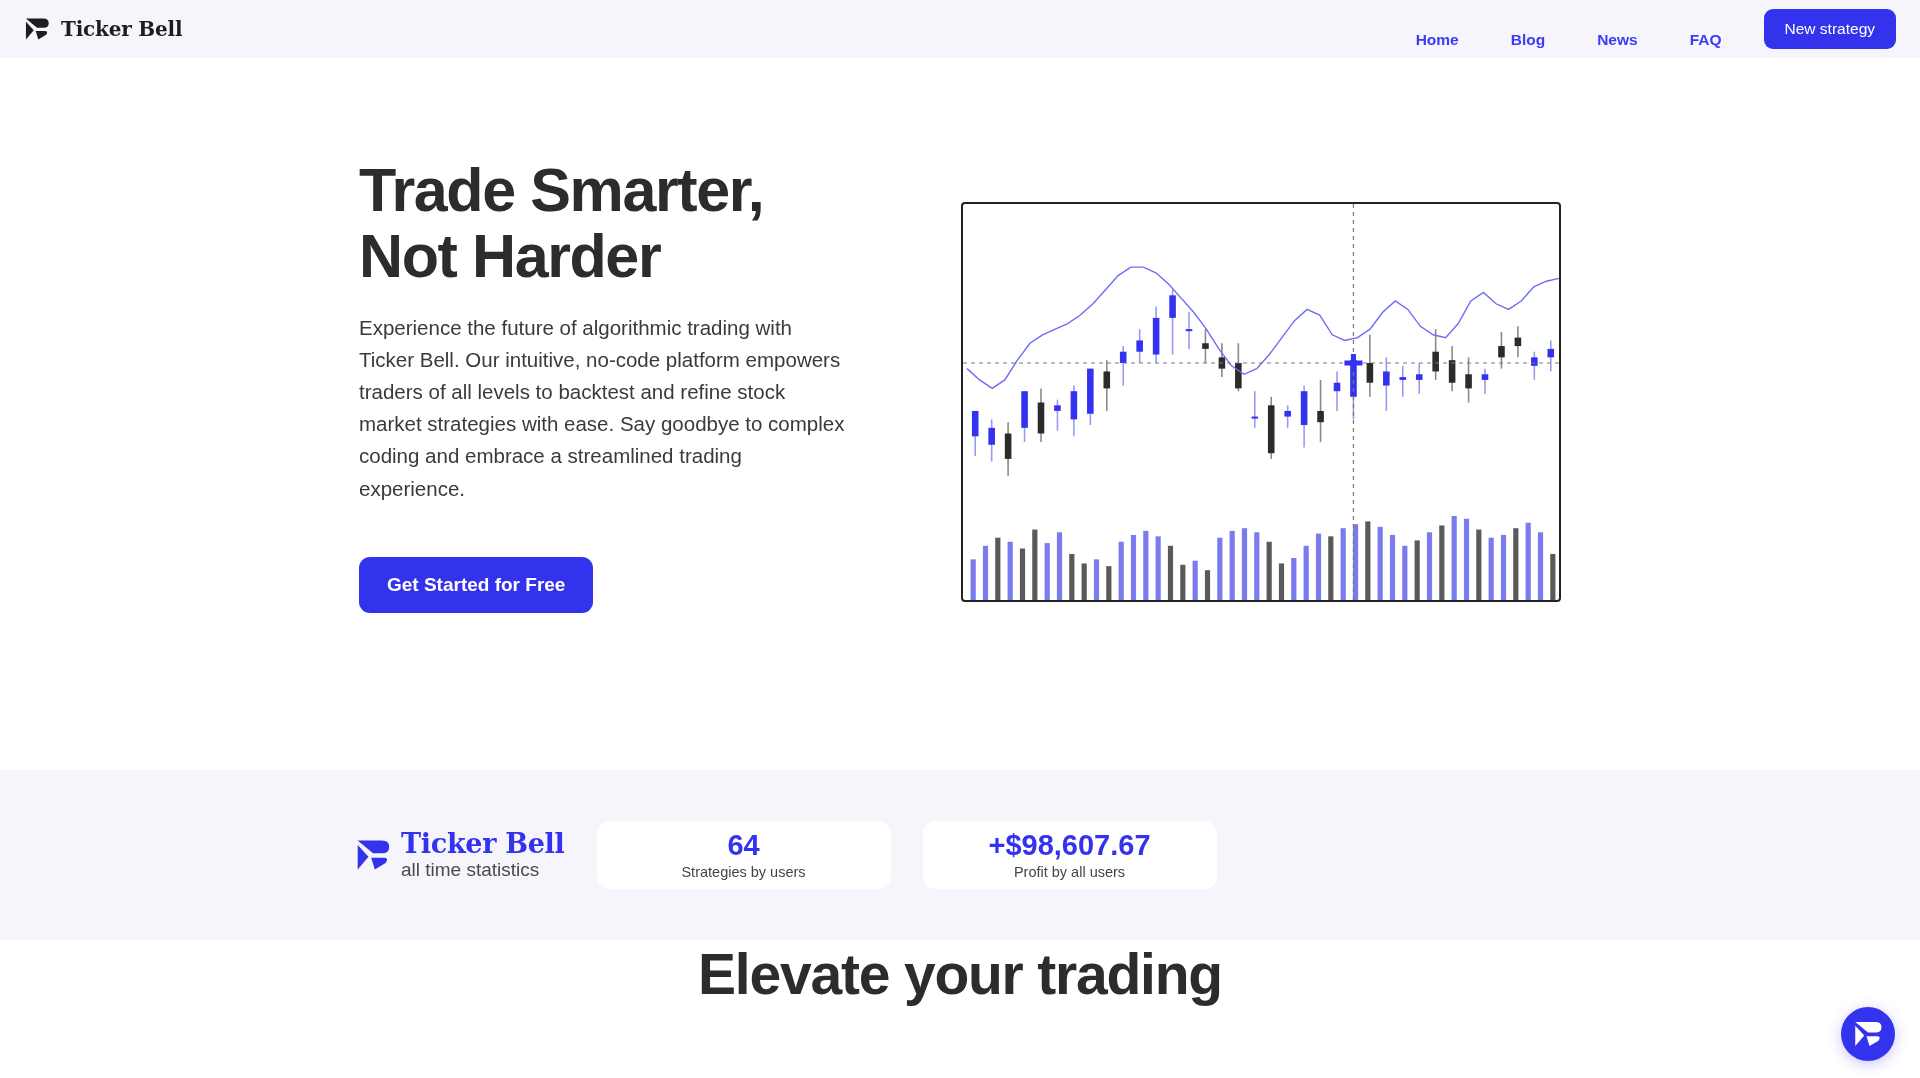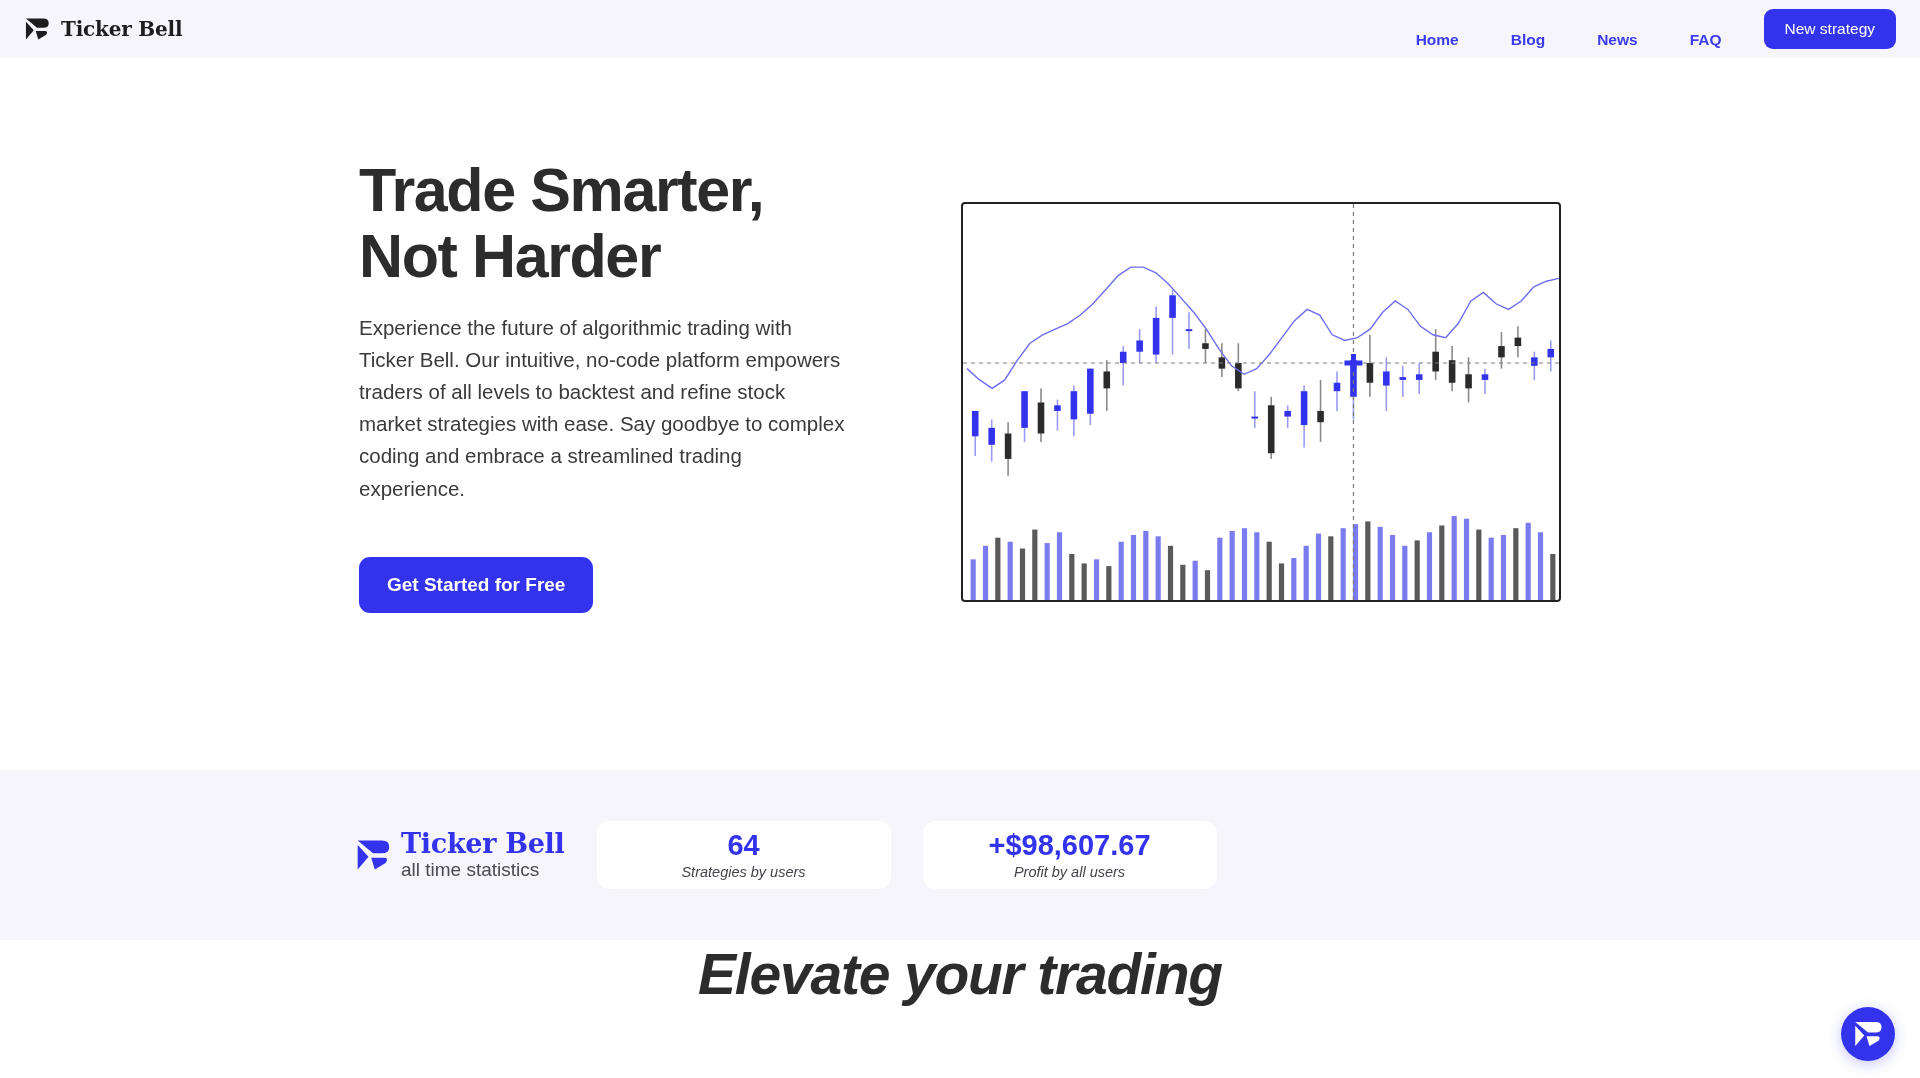--- a/index.html
+++ b/index.html
@@ -103,26 +103,26 @@
   }
   .stats-brand-sub { font-size: 19px; color: #4a4a52; margin-top: 2px; }
   .stat-card {
     background: #ffffff; border-radius: 13px;
     width: 294px; height: 68px;
     margin-left: 32px;
     display: flex; flex-direction: column;
     align-items: center; justify-content: center;
   }
   .stat-value { font-size: 29px; font-weight: 700; color: #3333ee; line-height: 1.05; }
-  .stat-label { font-size: 14.5px; color: #44444c; margin-top: 4px; font-style: italic; }
+  .stat-label { font-size: 14.5px; color: #44444c; margin-top: 4px; }
 
   
   .section2 {
     position: absolute; top: 940px; left: 0;
-    width: 1527px; height: 138px; background: #ffffff; font-style: italic;
+    width: 1527px; height: 138px; background: #ffffff;
   }
   .section2-title {
     position: absolute; top: 1px; left: 0; width: 1920px;
     text-align: center;
     font-size: 57px; font-weight: 700;
     color: #2c2c2c; letter-spacing: -1.2px;
   }
 
   
   .fab {

